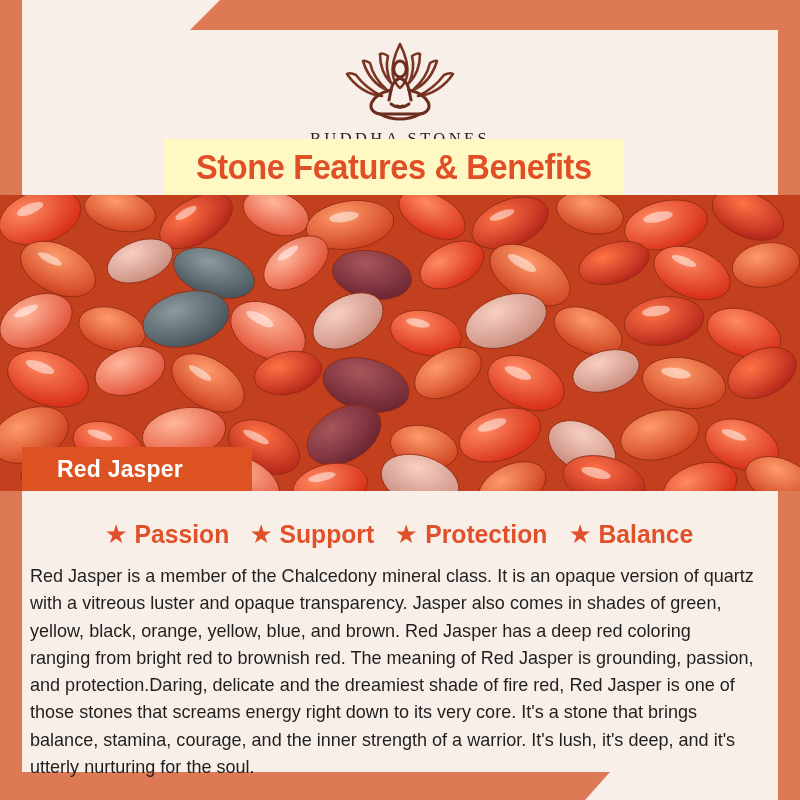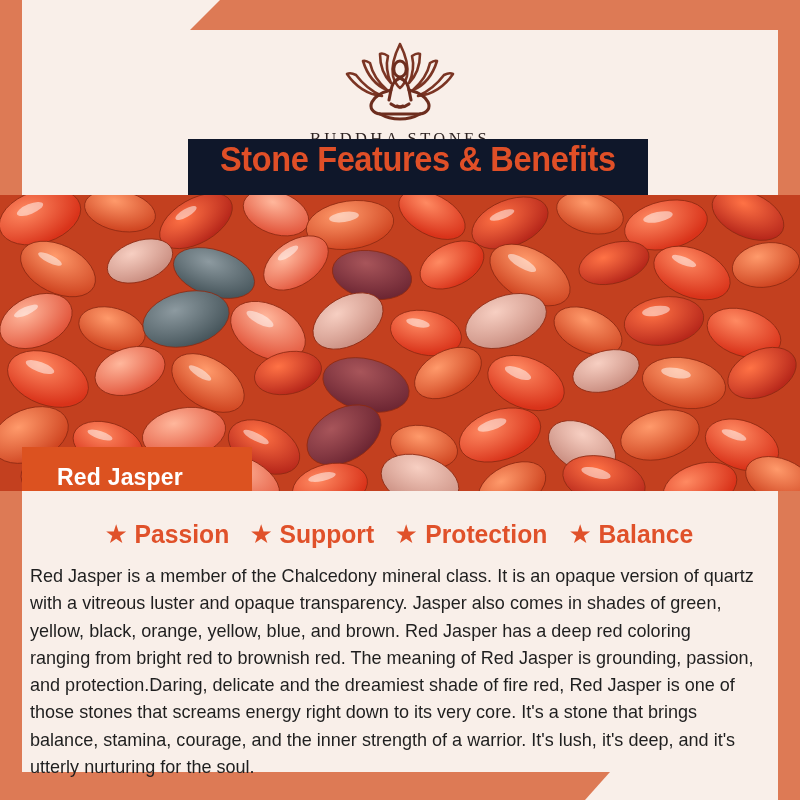--- a/index.html
+++ b/index.html
@@ -41,41 +41,41 @@
   .logo-wrap{margin-top:4px;display:flex;flex-direction:column;align-items:center;}
   .logo-mark{width:150px;height:92px;display:block;}
   .logo-word{
     font-family:"Liberation Serif", serif;
     font-size:16.5px;letter-spacing:3.4px;color:#2e2322;
     margin-top:3px;font-weight:400;
   }
 
   
   .title-banner{
-    position:absolute;left:188px;top:139px;width:460px;height:56px;
-    background:#0f172a;
-    display:flex;justify-content:center;
+    position:absolute;left:164px;top:139px;width:460px;height:56px;
+    background:#fef9c3;
+    display:flex;align-items:center;justify-content:center;
     z-index:5;
   }
   .title-text{
     font-family:"Liberation Sans Narrow","Liberation Sans",sans-serif;
     font-weight:bold;font-size:35px;color:#e04f27;
     letter-spacing:-0.4px;
     transform:scaleX(0.93);
     white-space:nowrap;
   }
 
   
   .photo{
     position:absolute;left:0;top:195px;width:800px;height:296px;overflow:hidden;
   }
   .photo-canvas{position:absolute;inset:0;}
   .stone-label{
     position:absolute;left:22px;bottom:0px;width:230px;height:44px;
-    background:#dc5220;display:flex;align-items:flex-end;
+    background:#dc5220;display:flex;align-items:center;
     z-index:3;
   }
   .stone-label span{
     color:#ffffff;font-size:23px;font-weight:bold;letter-spacing:0.2px;
     margin-left:35px;
   }
 
   
   .features{
     position:absolute;left:22px;top:512px;width:756px;height:44px;

